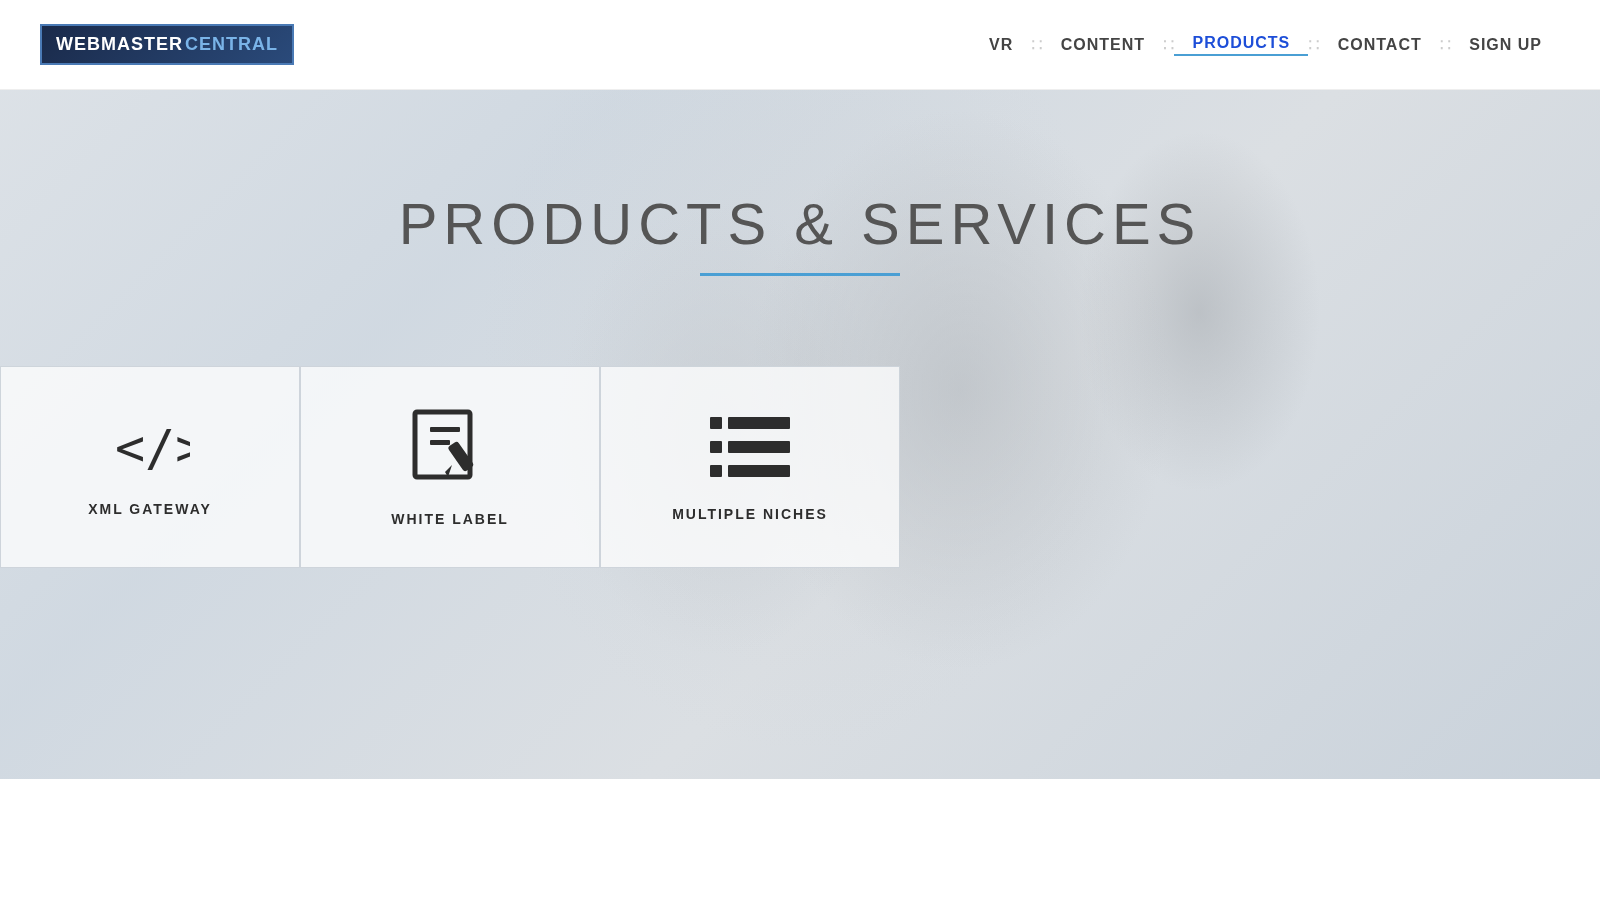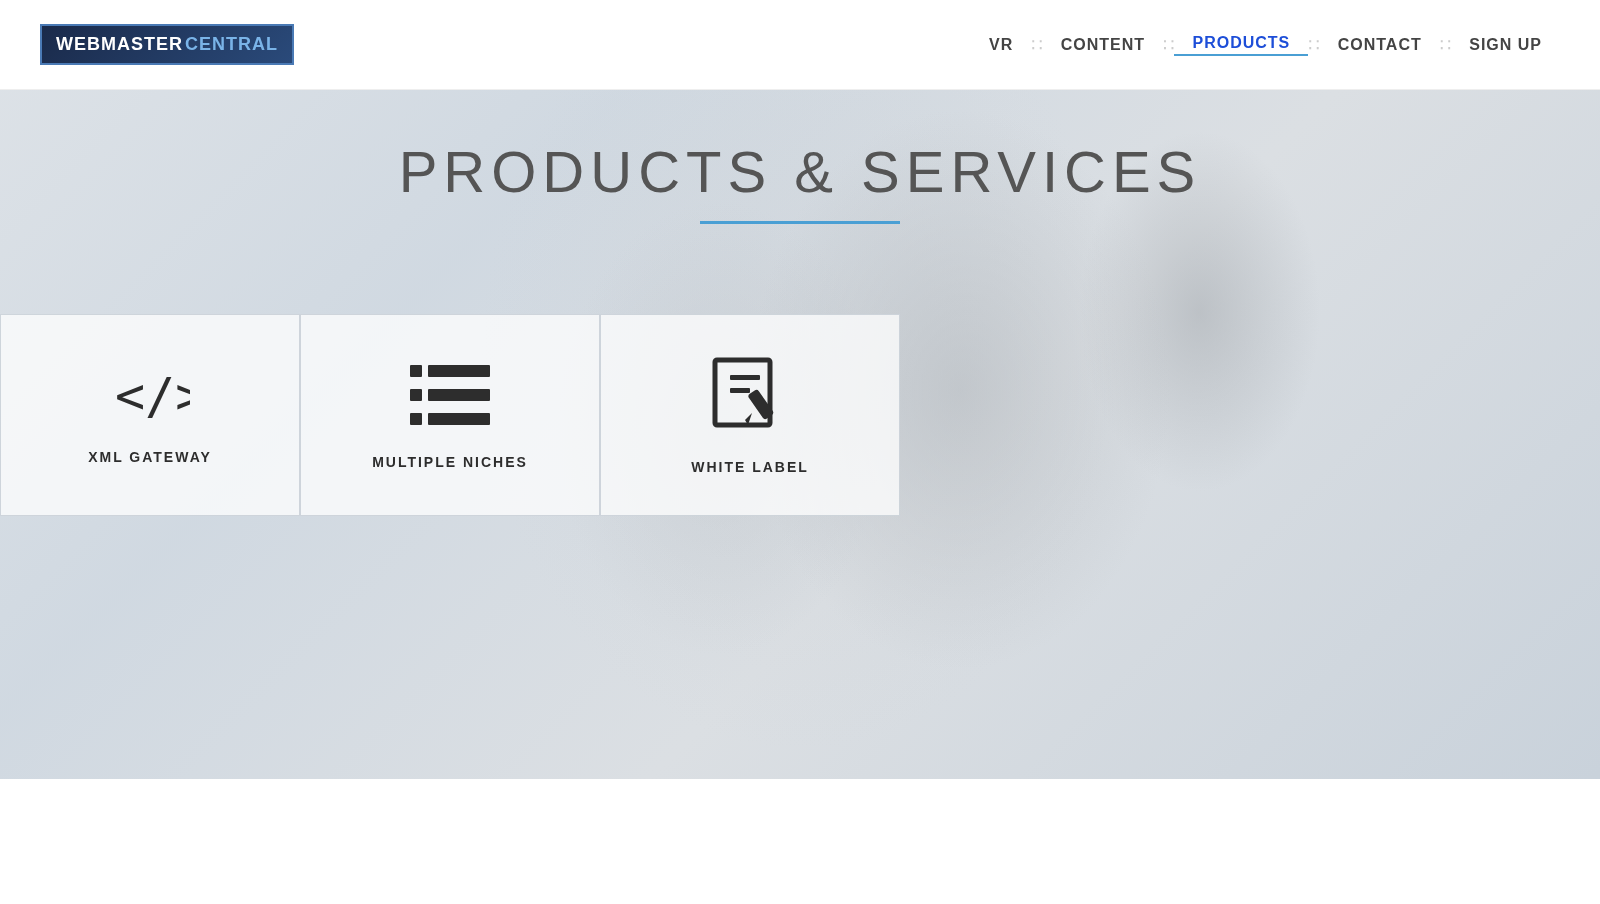--- a/index.html
+++ b/index.html
@@ -121,21 +121,21 @@
       background:
         radial-gradient(ellipse 300px 400px at 60% 50%, rgba(180,185,190,0.6) 0%, transparent 70%),
         radial-gradient(ellipse 200px 300px at 75% 40%, rgba(160,165,170,0.5) 0%, transparent 60%),
         radial-gradient(ellipse 250px 350px at 45% 55%, rgba(190,195,200,0.4) 0%, transparent 65%),
         radial-gradient(ellipse 400px 500px at 50% 45%, rgba(200,205,210,0.3) 0%, transparent 80%);
     }
 
     .hero-content {
       position: relative;
       z-index: 10;
-      padding-top: 38px;
+      padding-top: 90px;
     }
 
     .hero-title-section {
       text-align: center;
       padding-top: 100px;
       padding-bottom: 40px;
     }
 
     .hero-title {
       font-size: 58px;
@@ -236,47 +236,47 @@
 
       <div class="card">
         <div class="card-icon">
           <svg width="80" height="60" viewBox="0 0 80 60" fill="none" xmlns="http://www.w3.org/2000/svg">
             <text x="5" y="48" font-family="monospace" font-size="50" font-weight="300" fill="#2d2d2d">&lt;/&gt;</text>
           </svg>
         </div>
         <div class="card-label">XML GATEWAY</div>
       </div>
 
+
+      <div class="card">
+        <div class="card-icon">
+          <svg width="80" height="80" viewBox="0 0 80 80" fill="none" xmlns="http://www.w3.org/2000/svg">
+
+            <rect x="5" y="5" width="55" height="65" rx="2" fill="none" stroke="#2d2d2d" stroke-width="5"></rect>
+
+            <rect x="45" y="35" width="12" height="30" rx="3" transform="rotate(-35 50 50)" fill="#2d2d2d"></rect>
+            <polygon points="35,65 42,58 38,70" fill="#2d2d2d"></polygon>
+            <rect x="20" y="20" width="30" height="5" rx="1" fill="#2d2d2d"></rect>
+            <rect x="20" y="33" width="20" height="5" rx="1" fill="#2d2d2d"></rect>
+          </svg>
+        </div>
+        <div class="card-label">WHITE LABEL</div>
+      </div>
 
       <div class="card">
         <div class="card-icon">
           <svg width="80" height="70" viewBox="0 0 80 70" fill="none" xmlns="http://www.w3.org/2000/svg">
 
             <rect x="0" y="5" width="12" height="12" rx="1" fill="#2d2d2d"></rect>
             <rect x="18" y="5" width="62" height="12" rx="1" fill="#2d2d2d"></rect>
             <rect x="0" y="29" width="12" height="12" rx="1" fill="#2d2d2d"></rect>
             <rect x="18" y="29" width="62" height="12" rx="1" fill="#2d2d2d"></rect>
             <rect x="0" y="53" width="12" height="12" rx="1" fill="#2d2d2d"></rect>
             <rect x="18" y="53" width="62" height="12" rx="1" fill="#2d2d2d"></rect>
           </svg>
         </div>
         <div class="card-label">MULTIPLE NICHES</div>
       </div>
 
-      <div class="card">
-        <div class="card-icon">
-          <svg width="80" height="80" viewBox="0 0 80 80" fill="none" xmlns="http://www.w3.org/2000/svg">
-
-            <rect x="5" y="5" width="55" height="65" rx="2" fill="none" stroke="#2d2d2d" stroke-width="5"></rect>
-
-            <rect x="45" y="35" width="12" height="30" rx="3" transform="rotate(-35 50 50)" fill="#2d2d2d"></rect>
-            <polygon points="35,65 42,58 38,70" fill="#2d2d2d"></polygon>
-            <rect x="20" y="20" width="30" height="5" rx="1" fill="#2d2d2d"></rect>
-            <rect x="20" y="33" width="20" height="5" rx="1" fill="#2d2d2d"></rect>
-          </svg>
-        </div>
-        <div class="card-label">WHITE LABEL</div>
-      </div>
-
 
     </div>
   </div>
 </div>
 
 </body></html>

